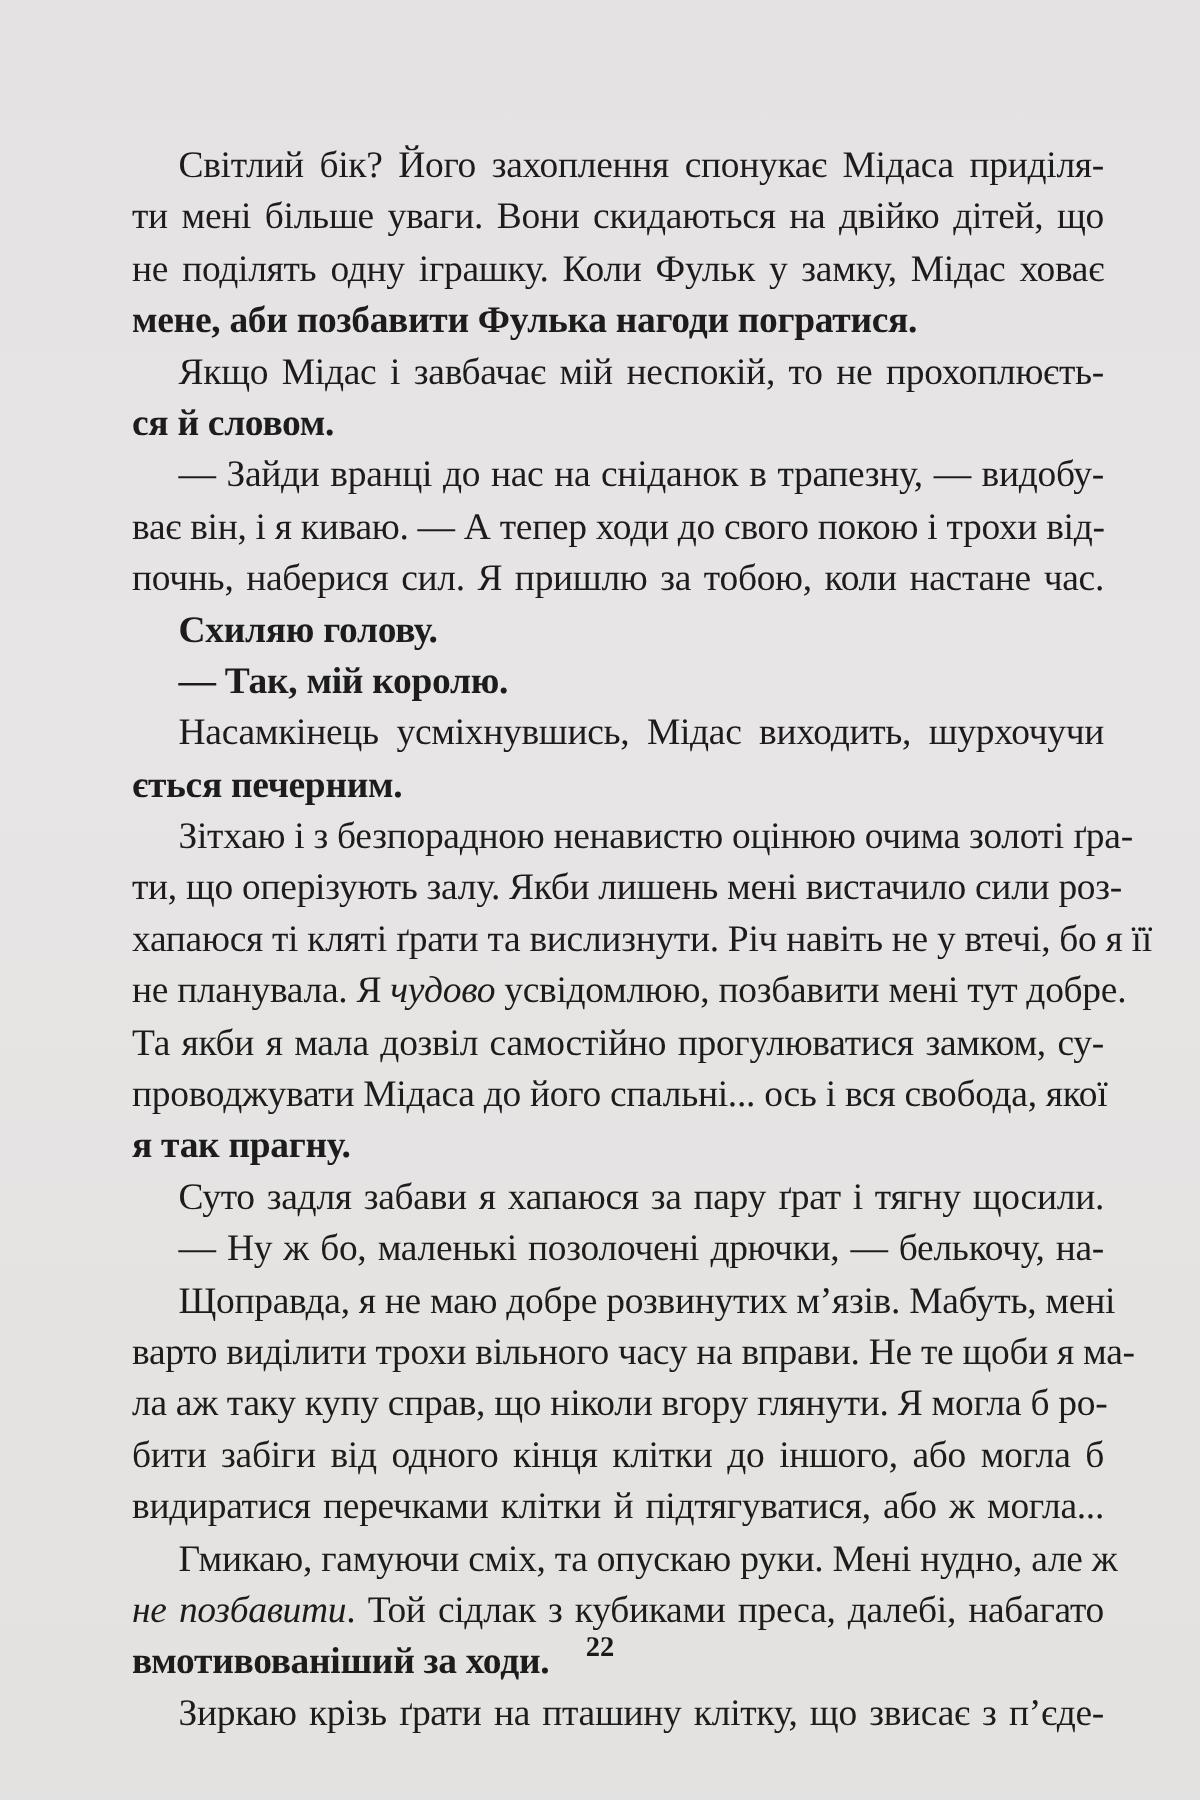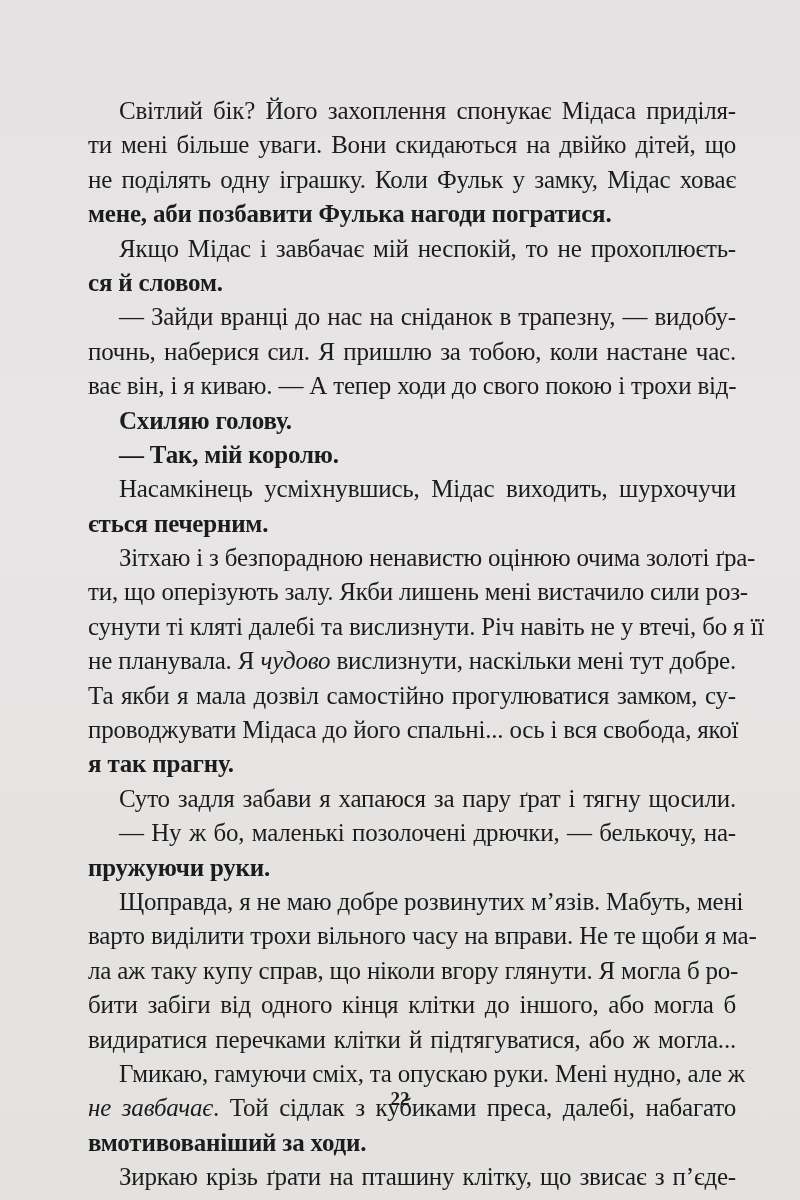--- a/index.html
+++ b/index.html
@@ -63,41 +63,40 @@
 
 <div class="page">
   <div class="text-block">
     <div class="line indent">Світлий бік? Його захоплення спонукає Мідаса приділя-</div>
     <div class="line">ти мені більше уваги. Вони скидаються на двійко дітей, що</div>
     <div class="line">не поділять одну іграшку. Коли Фульк у замку, Мідас ховає</div>
     <div class="line last">мене, аби позбавити Фулька нагоди погратися.</div>
     <div class="line indent">Якщо Мідас і завбачає мій неспокій, то не прохоплюєть-</div>
     <div class="line last">ся й словом.</div>
     <div class="line indent">— Зайди вранці до нас на сніданок в трапезну, — видобу-</div>
+    <div class="line">ває він, і я киваю. — А тепер ходи до свого покою і трохи від-</div>
     <div class="line">почнь, наберися сил. Я пришлю за тобою, коли настане час.</div>
-    <div class="line">ває він, і я киваю. — А тепер ходи до свого покою і трохи від-</div>
     <div class="line indent last">Схиляю голову.</div>
     <div class="line indent last">— Так, мій королю.</div>
     <div class="line indent">Насамкінець усміхнувшись, Мідас виходить, шурхочучи</div>
     <div class="line last">ється печерним.</div>
     <div class="line indent">Зітхаю і з безпорадною ненавистю оцінюю очима золоті ґра-</div>
     <div class="line">ти, що оперізують залу. Якби лишень мені вистачило сили роз-</div>
-    <div class="line">сунути ті кляті далебі та вислизнути. Річ навіть не у втечі, бо я її</div>
-    <div class="line"><span>не планувала. Я </span><em>чудово</em><span> вислизнути, наскільки мені тут добре.</span></div>
+    <div class="line">хапаюся ті кляті ґрати та вислизнути. Річ навіть не у втечі, бо я її</div>
+    <div class="line"><span>не планувала. Я </span><em>чудово</em><span> усвідомлюю, позбавити мені тут добре.</span></div>
     <div class="line">Та якби я мала дозвіл самостійно прогулюватися замком, су-</div>
     <div class="line">проводжувати Мідаса до його спальні... ось і вся свобода, якої</div>
     <div class="line last">я так прагну.</div>
     <div class="line indent">Суто задля забави я хапаюся за пару ґрат і тягну щосили.</div>
     <div class="line indent">— Ну ж бо, маленькі позолочені дрючки, — белькочу, на-</div>
-    <div class="line last">пружуючи руки.</div>
     <div class="line indent">Щоправда, я не маю добре розвинутих м’язів. Мабуть, мені</div>
     <div class="line">варто виділити трохи вільного часу на вправи. Не те щоби я ма-</div>
     <div class="line">ла аж таку купу справ, що ніколи вгору глянути. Я могла б ро-</div>
     <div class="line">бити забіги від одного кінця клітки до іншого, або могла б</div>
     <div class="line">видиратися перечками клітки й підтягуватися, або ж могла...</div>
     <div class="line indent">Гмикаю, гамуючи сміх, та опускаю руки. Мені нудно, але ж</div>
-    <div class="line"><span></span><em>не завбачає</em><span>. Той сідлак з кубиками преса, далебі, набагато</span></div>
+    <div class="line"><span></span><em>не позбавити</em><span>. Той сідлак з кубиками преса, далебі, набагато</span></div>
     <div class="line last">вмотивованіший за ходи.</div>
     <div class="line indent">Зиркаю крізь ґрати на пташину клітку, що звисає з п’єде-</div>
 
   </div>
   <div class="page-number">22</div>
 </div>
 
 </body></html>

